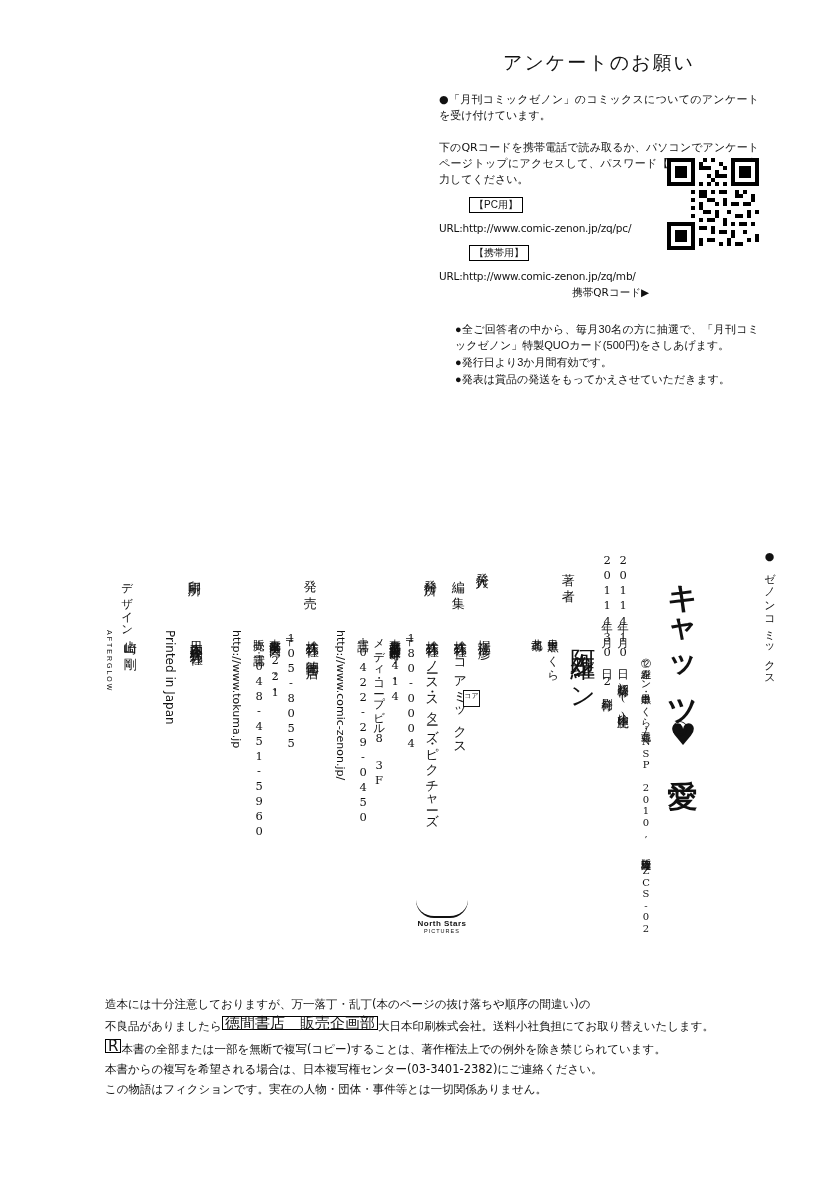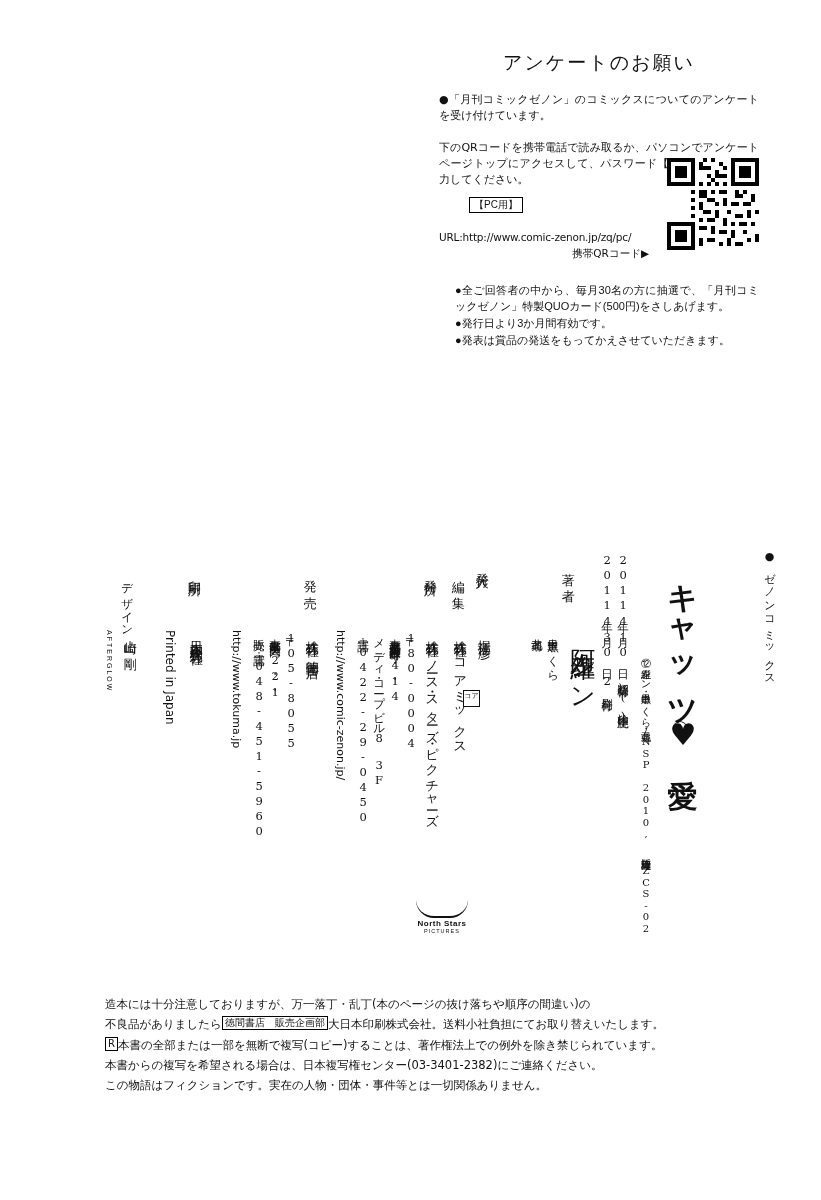--- a/index.html
+++ b/index.html
@@ -42,21 +42,21 @@
     border:1px solid #000;
     padding:0px 4px;
     font-size:10px;
     font-family:Liberation Sans, sans-serif;
     margin-left:30px;
   }
   .urlline{
     font-size:10.5px;
     font-family:"DejaVu Sans", sans-serif;
     letter-spacing:-0.2px;
-    margin-top:18px;
+    margin-top:9px;
   }
   .qrcaption{
     font-size:10.5px;
     font-family:"DejaVu Sans", sans-serif;
     text-align:right;
     width:210px;
     margin-top:4px;
   }
   .qr{
     position:absolute;
@@ -152,21 +152,21 @@
     font-size:11.5px;
     line-height:1.5;
     font-family:"DejaVu Sans", sans-serif;
     text-align:left;
   }
   .center{text-align:center;}
   .boxed{
     display:inline-block;
     border:1px solid #000;
     padding:0 2px;
-    font-size:10px;
+    font-size:15px;
     line-height:12px;
     vertical-align:2px;
     font-family:"DejaVu Sans", sans-serif;
   }
   .afterglow{
     font-size:7px;letter-spacing:2px;
     font-family:"Liberation Sans", sans-serif;
   }
 </style>
 </head>
@@ -177,20 +177,24 @@
   <div class="survey">
     <div class="survey-title">アンケートのお願い</div>
     <p>●「月刊コミックゼノン」のコミックスについてのアンケートを受け付けています。</p>
     <p>下のQRコードを携帯電話で読み取るか、パソコンでアンケートページトップにアクセスして、パスワード【70829354】を入力してください。</p>
 
     <div class="url-block">
       <div class="tag">【PC用】</div>
       <div class="urlline">URL:http://www.comic-zenon.jp/zq/pc/</div>
     </div>
 
+    <div class="url-block" style="margin-top:8px;">
+      <div class="tag">【携帯用】</div>
+      <div class="urlline">URL:http://www.comic-zenon.jp/zq/mb/</div>
+    </div>
 
     <div class="qrcaption">携帯QRコード▶</div>
 
     <div class="qr">
       <svg width="92" height="92" viewBox="0 0 23 23" shape-rendering="crispEdges">
         <rect width="23" height="23" fill="#fff"></rect>
         <g fill="#000">
 
           <rect x="0" y="0" width="7" height="1"></rect>
             <rect x="0" y="6" width="7" height="1"></rect>

